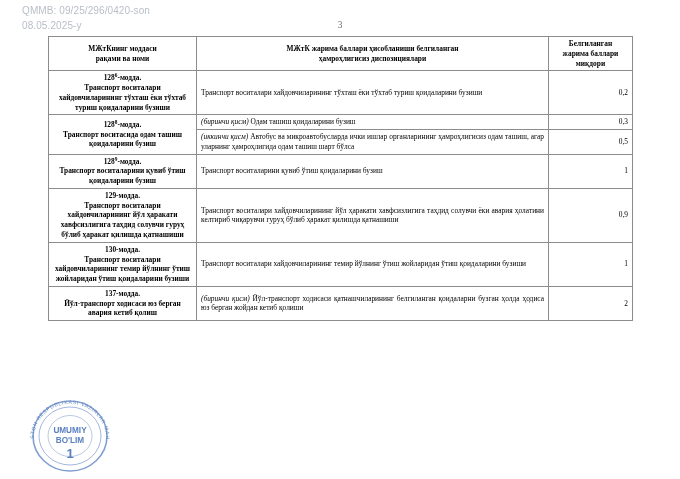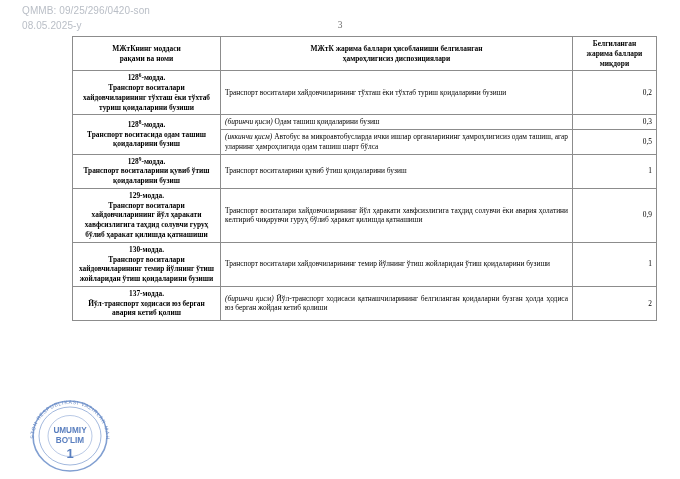--- a/index.html
+++ b/index.html
@@ -45,21 +45,20 @@
   .table-wrap {
     position: absolute;
     left: 48px;
     top: 36px;
     width: 584px;
   }
   table.penalty-table {
     border-collapse: collapse;
     width: 584px;
     table-layout: fixed;
-    margin-left: 24px;
   }
   table.penalty-table th,
   table.penalty-table td {
     border: 1px solid #8c8c8c;
     padding: 2px 4px;
     vertical-align: middle;
     font-size: 7.4px;
     line-height: 1.32;
   }
   

